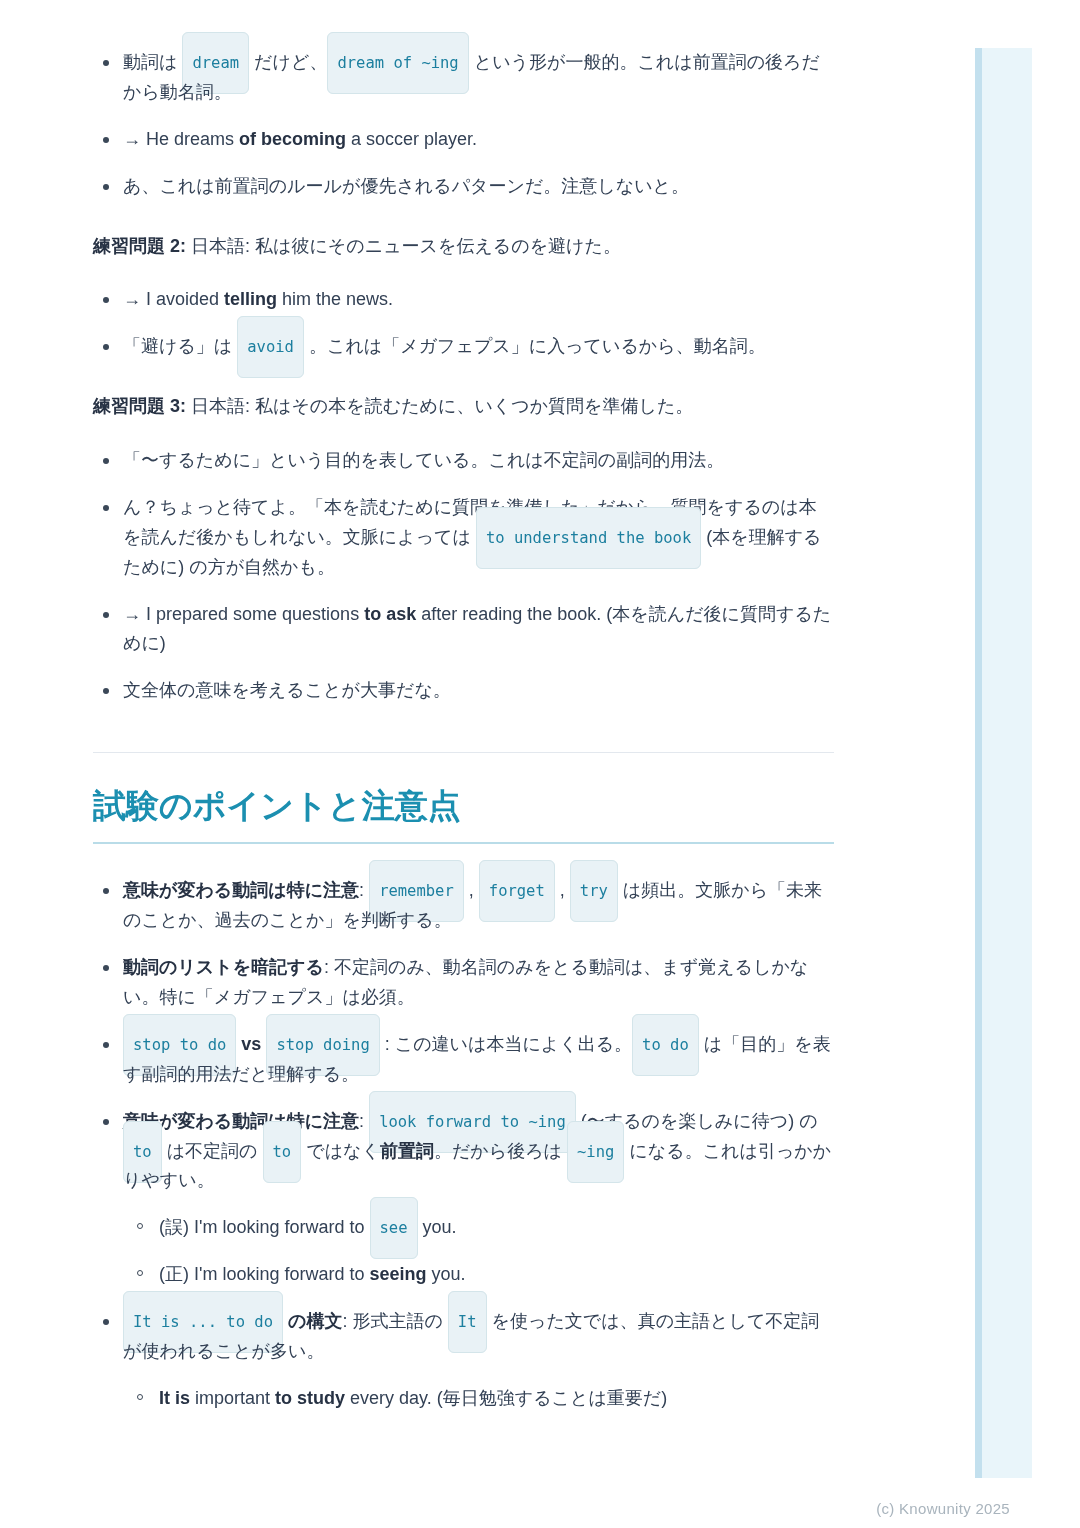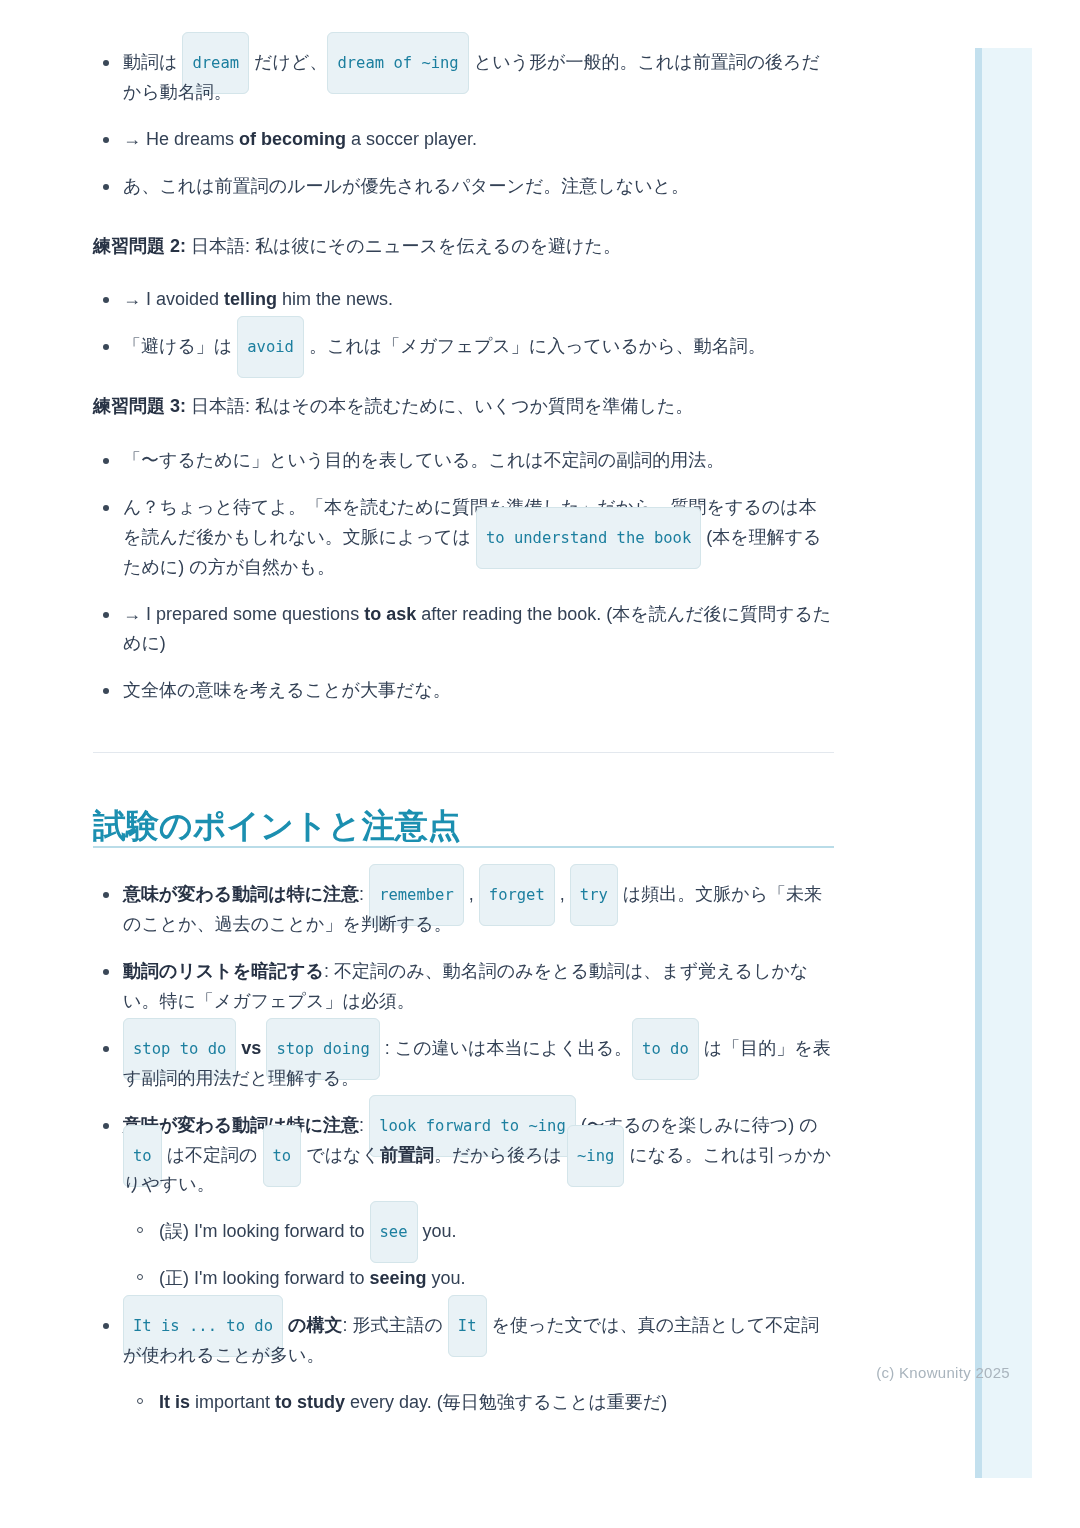--- a/index.html
+++ b/index.html
@@ -34,24 +34,24 @@
   strong { font-weight:700; color:#273244; }
   code.badge {
     font-family:"DejaVu Sans Mono","Liberation Mono",monospace;
     font-size:15.5px; color:#1c7f9f; background:#e9f2f6;
     border:1px solid #d4e5ea; border-radius:6px; padding:21px 9px;
     box-decoration-break:clone; -webkit-box-decoration-break:clone;
   }
   hr.divider { border:none; border-top:1px solid #e3e8ee; margin:46px 0 0 0; }
   h2.section {
     font-size:33px; line-height:1.25; font-weight:700; color:#1b8fb0;
-    margin:52px 0 32px 0; padding-bottom:0; border-bottom:2px solid #b9dce8;
+    margin:32px 0 32px 0; padding-bottom:16px; border-bottom:2px solid #b9dce8;
   }
   .watermark {
-    position:absolute; top:1364px; right:70px; font-size:15px;
+    position:absolute; top:1500px; right:70px; font-size:15px;
     color:#a9b4bd; letter-spacing:0.02em; z-index:5;
   }
 </style>
 </head>
 <body>
 
 <div class="page">
   <aside class="edge-strip"></aside>
   <main class="content" id="content">
       <ul class="blist">

